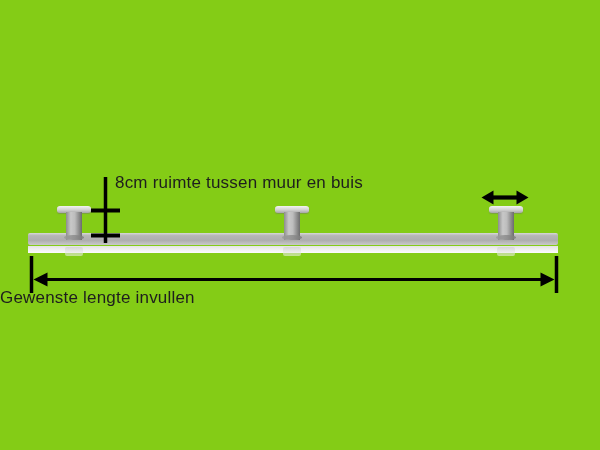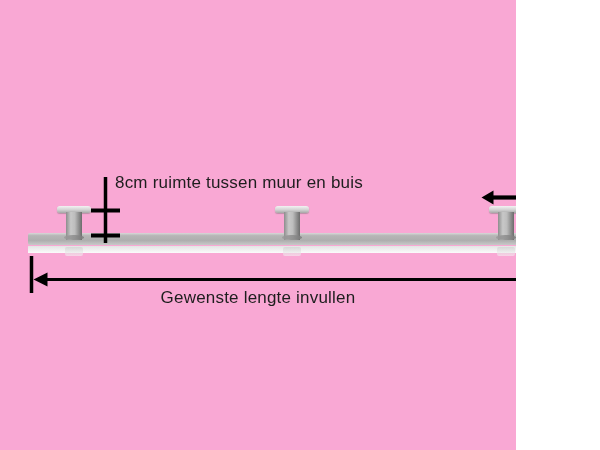--- a/index.html
+++ b/index.html
@@ -2,40 +2,40 @@
 <html><head>
 <meta charset="utf-8">
 <style>
   html, body {
     margin: 0;
     padding: 0;
     background: #ffffff;
   }
   .canvas {
     position: relative;
-    width: 516px;
+    width: 600px;
     height: 450px;
-    background: #f9a8d4;
+    background: #84cc16;
     overflow: hidden;
     font-family: "Liberation Sans", "DejaVu Sans", sans-serif;
   }
 
   
   .label {
     position: absolute;
     color: #1e1e1e;
     font-size: 17px;
     line-height: 20px;
     letter-spacing: 0.2px;
     white-space: nowrap;
     z-index: 4;
   }
   .label-spacing    { left: 115px; top: 173px; }
   .label-adjustable { left: 421px; top: 160px; }
-  .label-length     { left: 0; right: 0; top: 288px; text-align: center; }
+  .label-length     { left: 0; right: 0; top: 288px; text-align: left; }
 
   
   .tube {
     position: absolute;
     left: 28px; top: 233px;
     width: 530px; height: 12px;
     border-radius: 2px;
     background: linear-gradient(180deg, #d8d8d8 0%, #b6b6b6 22%, #aeaeae 62%, #c9c9c9 100%);
     z-index: 1;
   }

